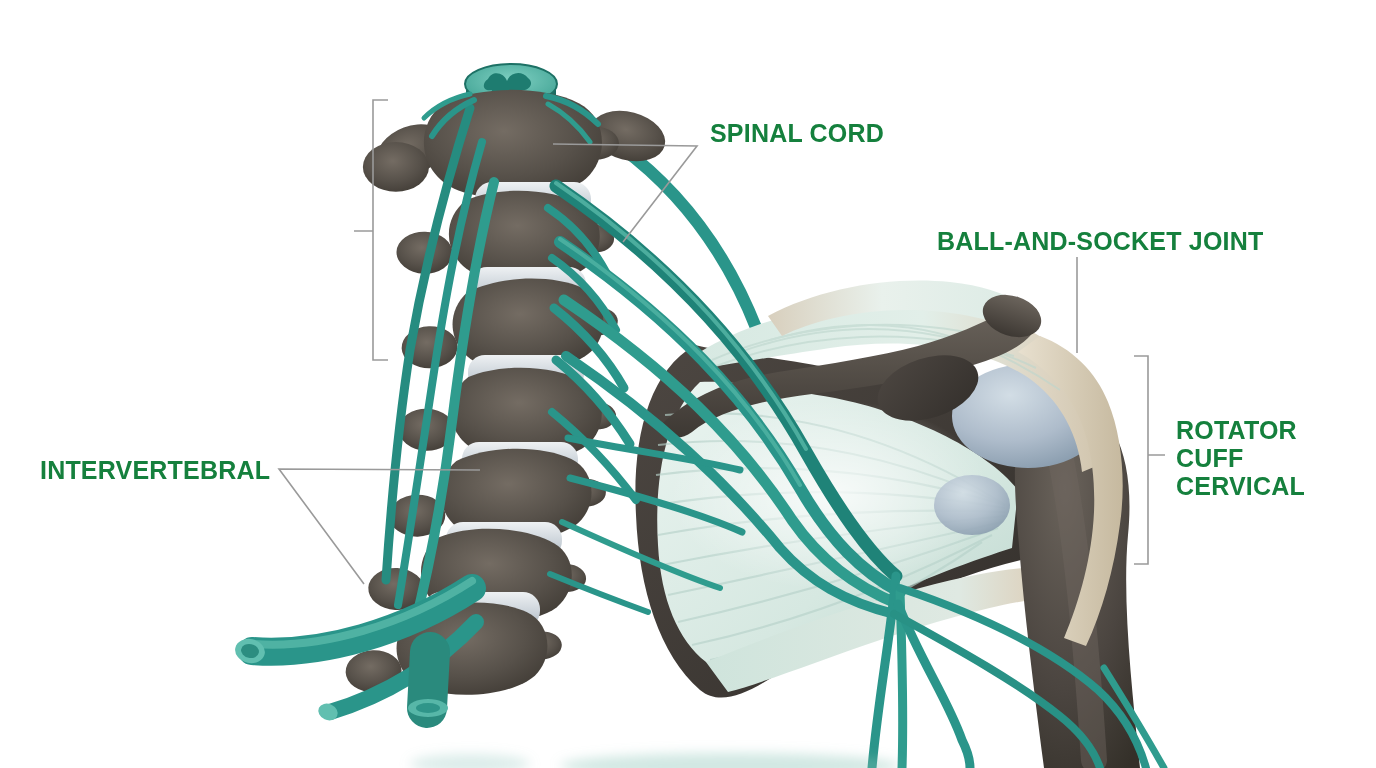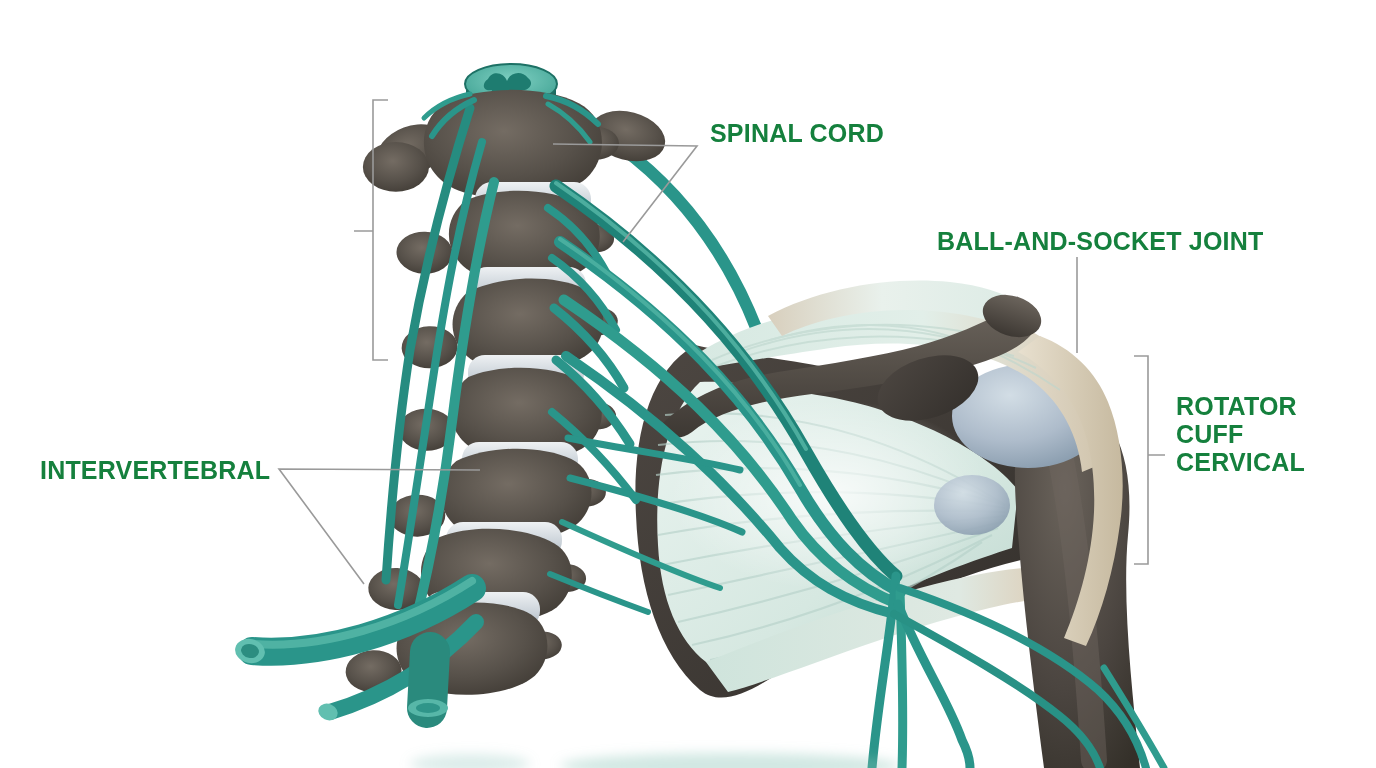--- a/index.html
+++ b/index.html
@@ -229,21 +229,21 @@
   </div>
 
   <div class="lbl" style="left:710px;top:119px;">
     <span class="ln">SPINAL CORD</span>
   </div>
 
   <div class="lbl" style="left:931px;top:227px;margin-left:6px;">
     <span class="ln">BALL-AND-SOCKET JOINT</span>
   </div>
 
-  <div class="lbl" style="left:1176px;top:392px;">
+  <div class="lbl" style="left:1176px;top:416px;">
     <span class="ln">ROTATOR</span>
     <span class="ln">CUFF</span>
     <span class="ln">CERVICAL</span>
   </div>
 
   <div class="lbl alignr" style="left:40px;top:456px;width:227px;">
     <span class="ln">INTERVERTEBRAL</span>
   </div>
 
 </div>

